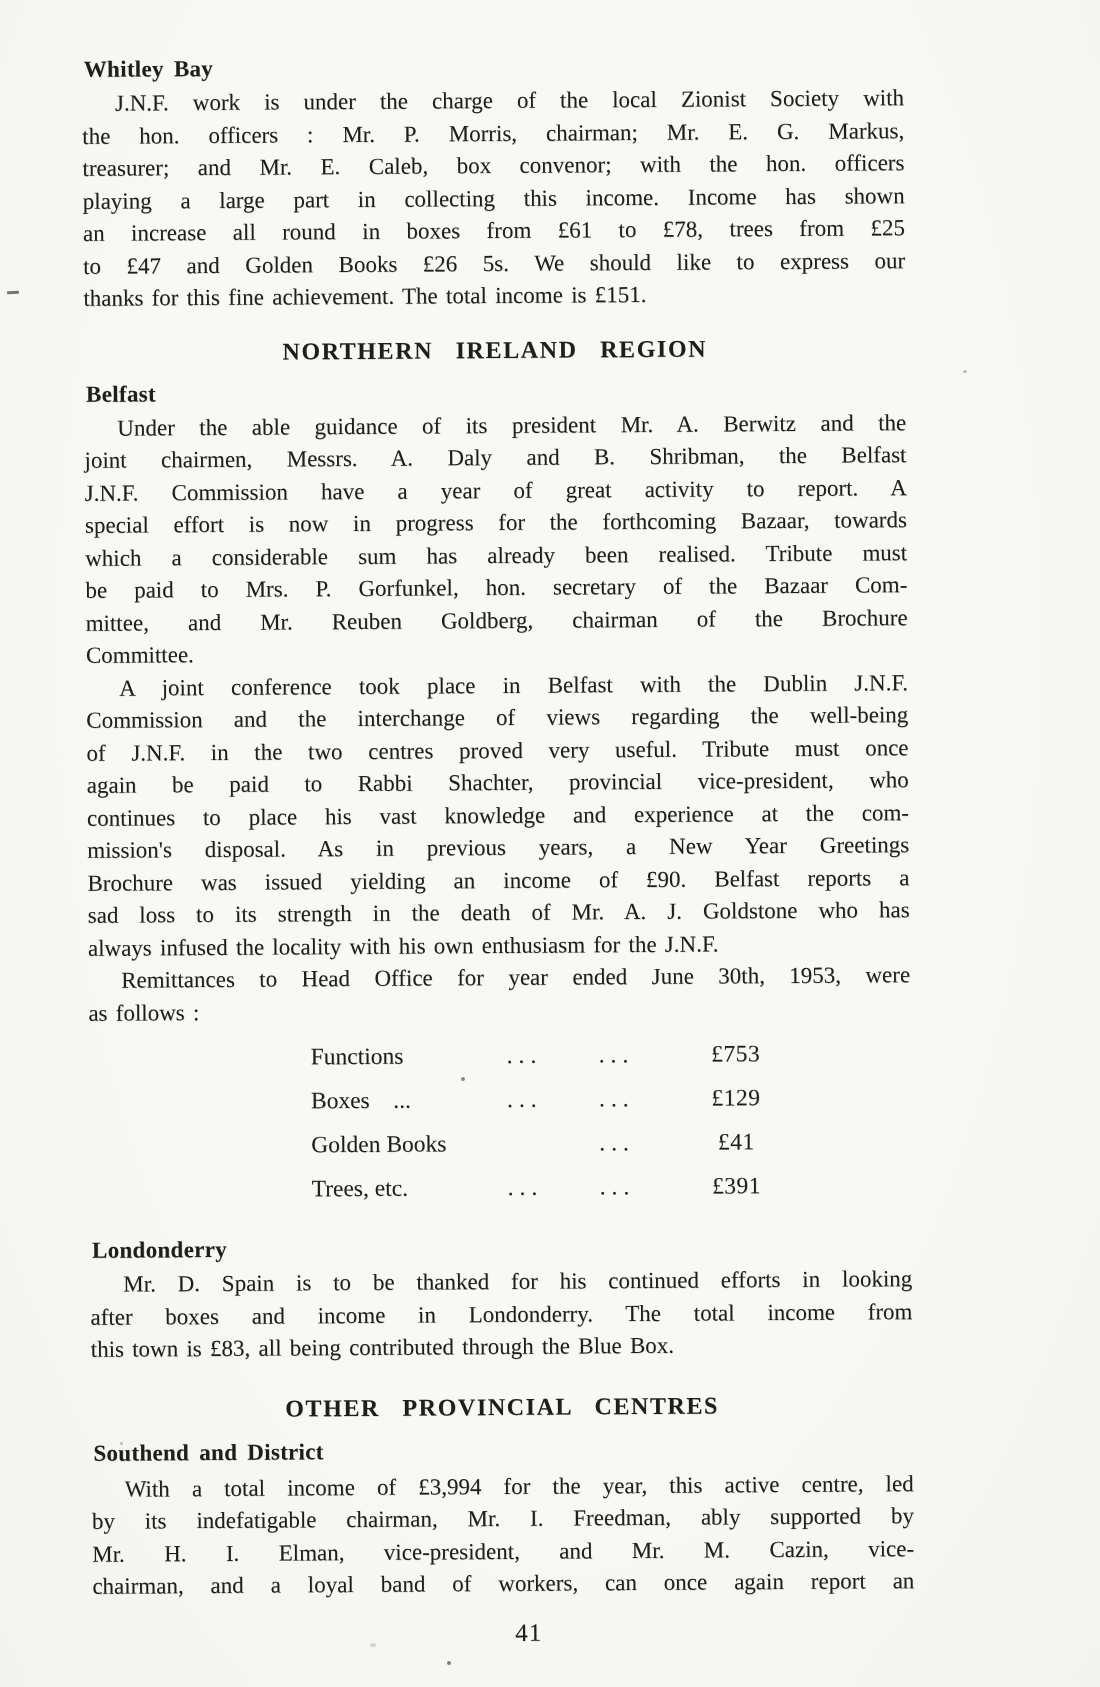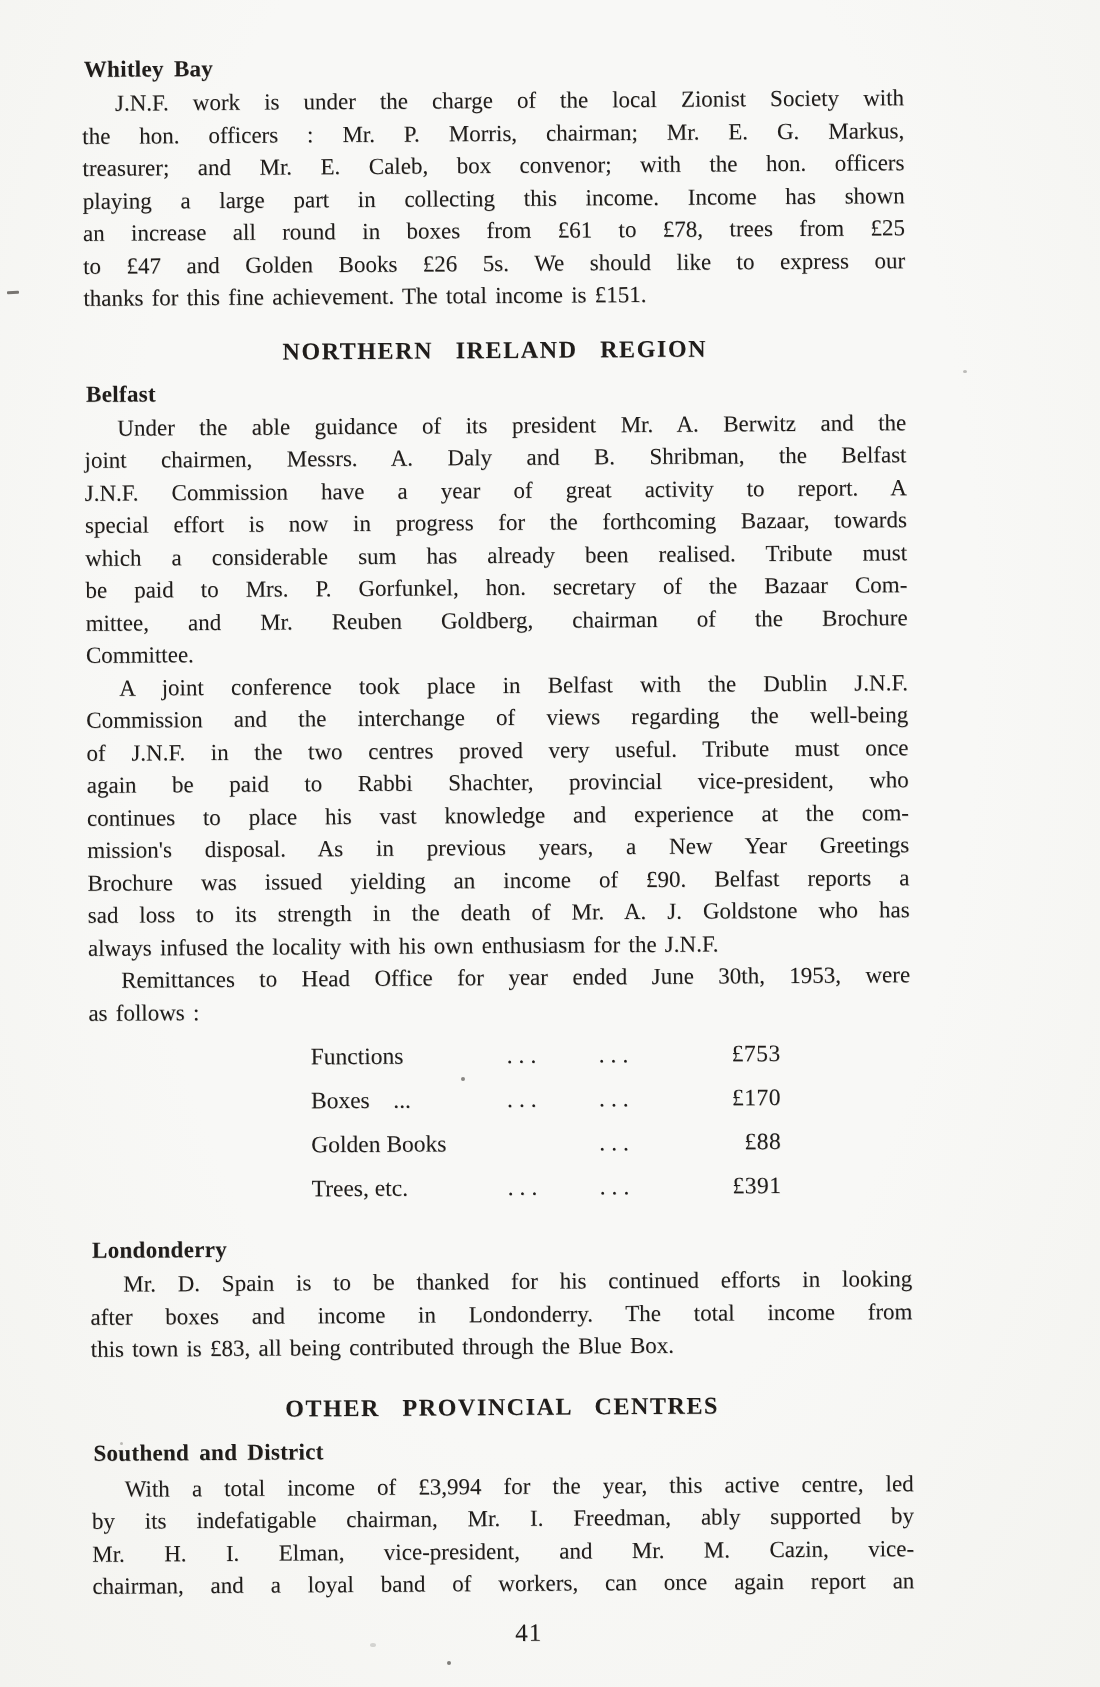--- a/index.html
+++ b/index.html
@@ -72,21 +72,21 @@
   }
   .trow {
     display: grid;
     grid-template-columns: 196px 92px 92px 90px;
     height: 44px;
     line-height: 44px;
     align-items: baseline;
   }
   .tc-label { text-align: left; }
   .tc-dots { text-align: left; letter-spacing: 6px; }
-  .tc-amt { text-align: right; letter-spacing: 0.5px; }
+  .tc-amt { text-align: center; letter-spacing: 0.5px; }
   .pagenum {
     margin-top: 18px;
     text-align: center;
     font-size: 25px;
     letter-spacing: 1px;
     transform: translateX(25px);
   }
   .artifact {
     position: absolute;
     background: #4d4a46;
@@ -156,27 +156,27 @@
       <div class="trow">
         <span class="tc-label">Functions</span>
         <span class="tc-dots">...</span>
         <span class="tc-dots">...</span>
         <span class="tc-amt">£753</span>
       </div>
       <div class="trow">
         <span class="tc-label">Boxes ...</span>
         <span class="tc-dots">...</span>
         <span class="tc-dots">...</span>
-        <span class="tc-amt">£170</span>
+        <span class="tc-amt">£129</span>
       </div>
       <div class="trow">
         <span class="tc-label">Golden Books</span>
         <span class="tc-dots"></span>
         <span class="tc-dots">...</span>
-        <span class="tc-amt">£88</span>
+        <span class="tc-amt">£41</span>
       </div>
       <div class="trow">
         <span class="tc-label">Trees, etc.</span>
         <span class="tc-dots">...</span>
         <span class="tc-dots">...</span>
         <span class="tc-amt">£391</span>
       </div>
     </div>
 
     <h3 class="subhead subhead-londonderry">Londonderry</h3>

